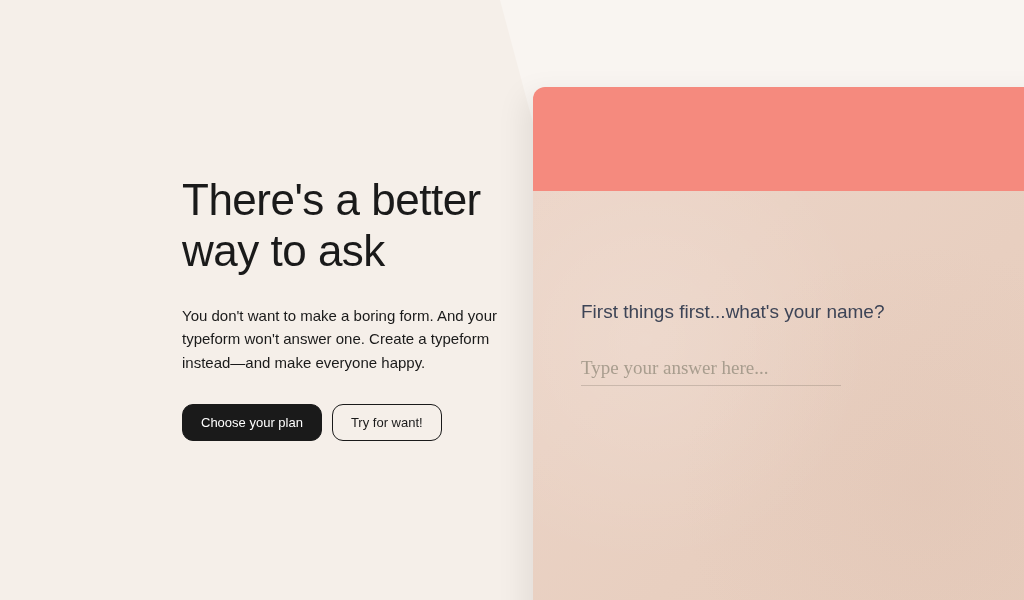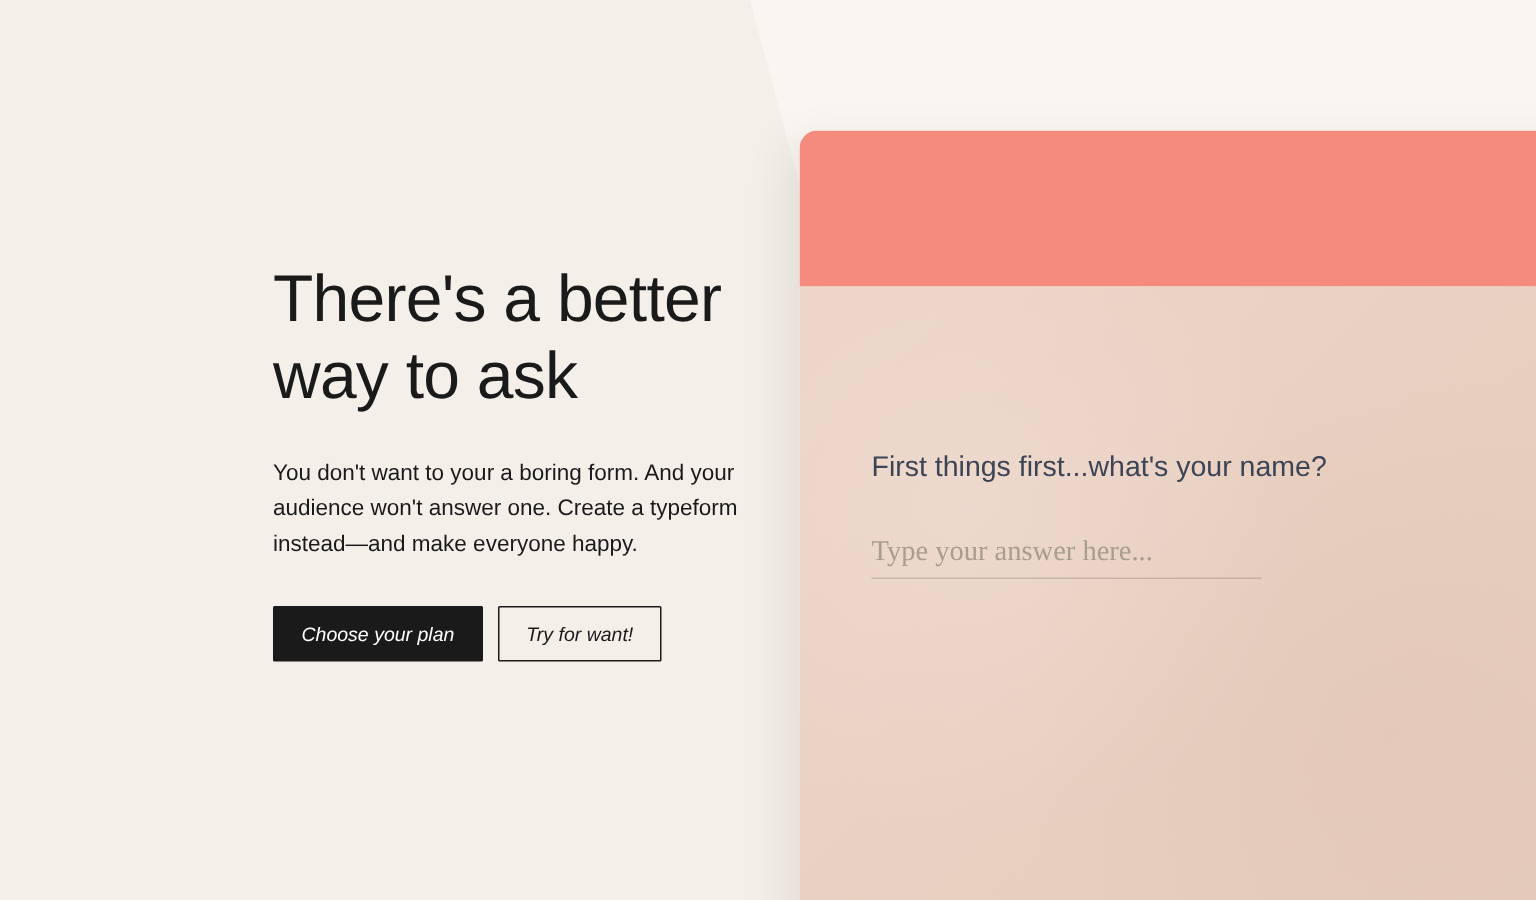--- a/index.html
+++ b/index.html
@@ -60,25 +60,24 @@
 
     .button-row {
       display: flex;
       gap: 10px;
     }
 
     .btn {
       font-size: 13px;
       font-weight: 500;
       padding: 10px 18px;
-      border-radius: 1px;
+      border-radius: 11px;
       cursor: pointer;
       border: 1px solid transparent;
       font-family: inherit;
-      font-style: italic;
     }
 
     .btn-primary {
       background: #1a1a1a;
       color: #ffffff;
       border-color: #1a1a1a;
     }
 
     .btn-secondary {
       background: transparent;
@@ -147,21 +146,21 @@
     }
   </style>
 </head>
 <body>
 
 <div class="bg-shape"></div>
 
 <div class="content-wrapper">
   <div class="left-column">
     <h1 class="headline">There's a better way to ask</h1>
-    <p class="body-text">You don't want to your a boring form. And your audience won't answer one. Create a typeform instead—and make everyone happy.</p>
+    <p class="body-text">You don't want to make a boring form. And your typeform won't answer one. Create a typeform instead—and make everyone happy.</p>
     <div class="button-row">
       <button class="btn btn-primary">Choose your plan</button>
       <button class="btn btn-secondary">Try for want!</button>
     </div>
   </div>
 
   <div class="form-preview">
     <div class="form-header-bar"></div>
     <div class="form-body">
       <div class="form-question">First things first...what's your name?</div>

